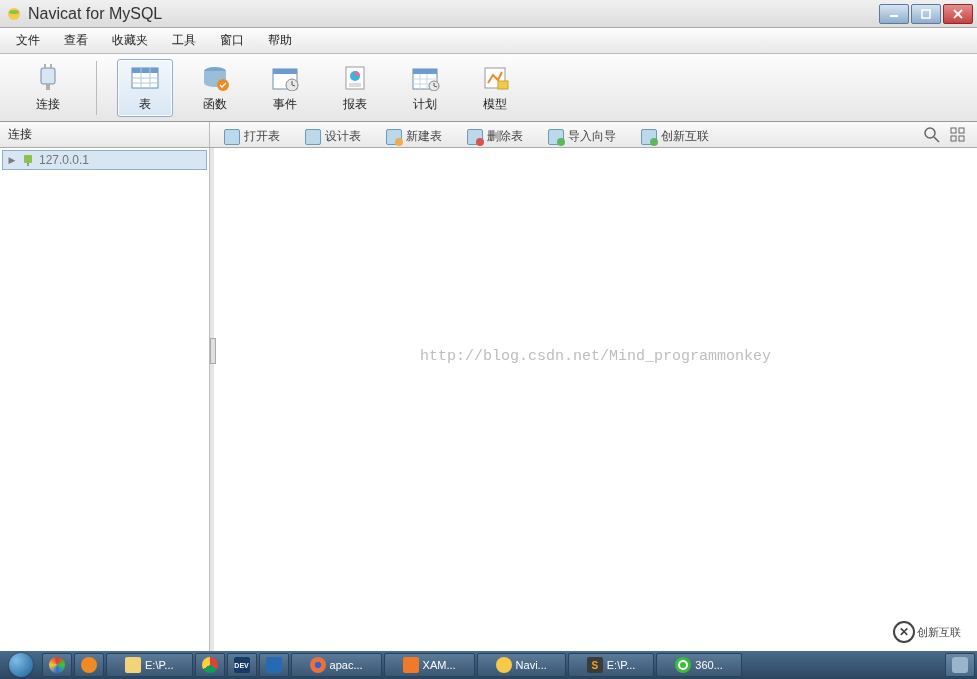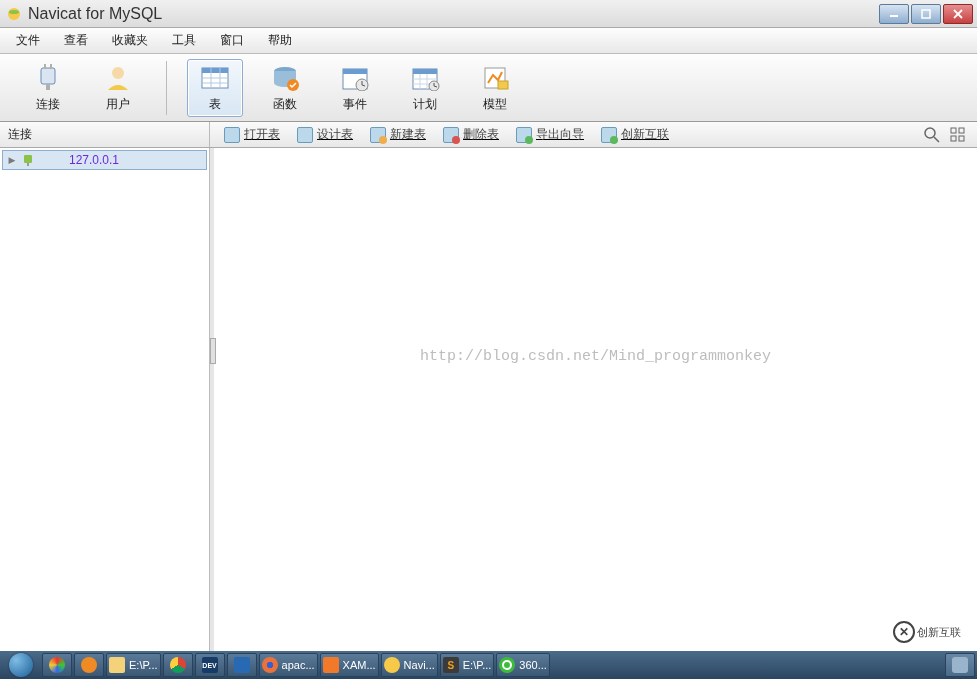--- a/index.html
+++ b/index.html
@@ -25,49 +25,49 @@
 .tbgroup { display: flex; gap: 14px; }
 .tbsep { width: 1px; height: 54px; background: #bbb; margin: 0 6px; }
 .tbitem { width: 56px; height: 58px; display: flex; flex-direction: column; align-items: center; justify-content: center; gap: 3px; border: 1px solid transparent; border-radius: 3px; }
 .tbitem.active { border: 1px solid #8faecf; background: linear-gradient(#f2f7fc, #d8e6f4); box-shadow: inset 0 0 0 1px #fff; }
 .tbitem .ticon { width: 34px; height: 30px; display: flex; align-items: center; justify-content: center; }
 .tbitem .tlabel { font-size: 12px; color: #222; }
 
 
 .subbar { height: 26px; background: linear-gradient(#fafafa, #e8e8e8); display: flex; align-items: center; border-bottom: 1px solid #aaa; font-size: 12px; }
 .subbar .leftlabel { width: 210px; padding-left: 8px; color: #222; border-right: 1px solid #bbb; height: 100%; display: flex; align-items: center; }
-.subbar .subactions { flex: 1; display: flex; align-items: center; padding-left: 8px; gap: 5px; height: 100%; text-decoration: underline; }
+.subbar .subactions { flex: 1; display: flex; align-items: flex-end; padding-left: 8px; gap: 13px; height: 100%; }
 .subaction { display: flex; align-items: center; gap: 4px; padding: 2px 6px; color: #444; font-size: 12px; }
 .subaction .sicn { width: 16px; height: 16px; background: #bcd9ec; border: 1px solid #6a9bb8; border-radius: 2px; position: relative; }
 .subaction .sicn.del::after { content: ""; position: absolute; width: 8px; height: 8px; right: -2px; bottom: -2px; background: #d9534f; border-radius: 50%; }
 .subaction .sicn.new::after { content: ""; position: absolute; width: 8px; height: 8px; right: -2px; bottom: -2px; background: #f0ad4e; border-radius: 50%; }
 .subaction .sicn.imp::after, .subaction .sicn.exp::after { content: ""; position: absolute; width: 8px; height: 8px; right: -2px; bottom: -2px; background: #5cb85c; border-radius: 50%; }
 .subbar .righticons { display: flex; gap: 8px; padding-right: 10px; }
 .righticon { width: 18px; height: 18px; display: flex; align-items: center; justify-content: center; color: #555; }
 
 
 .bodysplit { display: flex; height: calc(679px - 28px - 26px - 68px - 26px - 28px); }
 .treepane { width: 210px; background: #fff; border-right: 1px solid #bbb; padding: 2px; }
 .treeitem { display: flex; align-items: center; gap: 4px; height: 20px; padding: 0 4px; background: #d8e6f4; border: 1px solid #8faecf; }
 .treeitem .expander { color: #7a7a7a; font-size: 9px; width: 10px; text-align: center; }
 .treeitem .tree-icon { width: 14px; height: 14px; }
-.treeitem .tlabel2 { font-size: 12px; color: #6d28d9; margin-left: 30px; }
+.treeitem .tlabel2 { font-size: 12px; color: #737373; }
 .contentpane { flex: 1; background: #fff; border-left: 4px solid #e6e6e6; position: relative; }
 .contentpane .watermark { position: absolute; left: 50%; top: 200px; transform: translateX(-50%); color: #bdbdbd; font-family: "Courier New", monospace; font-size: 15px; white-space: nowrap; }
 .contentpane .splitterhandle { position: absolute; left: -4px; top: 190px; width: 6px; height: 26px; background: #e0e0e0; border: 1px solid #aaa; }
 
 
 .brandmark { position: absolute; right: 0; bottom: 28px; width: 100px; height: 38px; background: rgba(255,255,255,0.85); display: flex; align-items: center; justify-content: center; gap: 2px; font-size: 11px; color: #444; border-top-left-radius: 4px; }
 .brandmark .blogo { width: 22px; height: 22px; border: 2px solid #444; border-radius: 50%; display: flex; align-items: center; justify-content: center; font-size: 12px; font-weight: bold; }
 
 
 .taskbar { position: absolute; bottom: 0; left: 0; right: 0; height: 28px; background: linear-gradient(#4a6b8a, #2b4560); display: flex; align-items: center; gap: 2px; padding: 0 2px; }
 .startbtn { width: 38px; height: 26px; display: flex; align-items: center; justify-content: center; }
 .startorb { width: 24px; height: 24px; border-radius: 50%; background: radial-gradient(circle at 30% 30%, #7fbde6, #1b5e96); box-shadow: 0 0 2px rgba(0,0,0,0.5); }
-.taskapp { height: 24px; min-width: 34px; padding: 0 2px; background: linear-gradient(#5a7a99, #3b5873); border: 1px solid #26425e; border-radius: 2px; display: flex; align-items: center; gap: 4px; color: #fff; font-size: 11px; }
+.taskapp { height: 24px; min-width: 34px; padding: 0 18px; background: linear-gradient(#5a7a99, #3b5873); border: 1px solid #26425e; border-radius: 2px; display: flex; align-items: center; gap: 4px; color: #fff; font-size: 11px; }
 .taskapp .taicon { width: 16px; height: 16px; border-radius: 2px; }
 .taskapp.iconly { min-width: 30px; padding: 0 6px; }
 
 </style>
 </head>
 <body>
 
 <div class="titlebar">
   <svg class="app-icon" viewBox="0 0 16 16">
     <circle cx="8" cy="8" r="6" fill="#f7c948"></circle>
@@ -109,29 +109,20 @@
       <span class="ticon">
         <svg width="30" height="28">
             <rect x="8" y="4" width="14" height="16" rx="2" fill="#d9e6f2" stroke="#6a8db0"></rect>
             <rect x="13" y="20" width="4" height="6" fill="#b0b0b0"></rect>
             <rect x="11" y="0" width="2" height="5" fill="#b0b0b0"></rect>
             <rect x="17" y="0" width="2" height="5" fill="#b0b0b0"></rect>
           </svg>
       </span>
       <span class="tlabel">连接</span>
     </div>
-    <div class="tbitem">
-      <span class="ticon">
-        <svg width="30" height="28">
-            <circle cx="15" cy="9" r="6" fill="#f7d9a8"></circle>
-            <path d="M5 26 Q15 16 25 26 Z" fill="#f2c94c"></path>
-          </svg>
-      </span>
-      <span class="tlabel">用户</span>
-    </div>
   </div>
   <div class="tbsep"></div>
   <div class="tbgroup">
     <div class="tbitem active">
       <span class="ticon">
         <svg width="30" height="24">
             <rect x="2" y="2" width="26" height="20" fill="#fff" stroke="#6a8db0"></rect>
             <rect x="2" y="2" width="26" height="5" fill="#6a9bd1"></rect>
             <line x1="11" y1="2" x2="11" y2="22" stroke="#b0c8de"></line>
             <line x1="20" y1="2" x2="20" y2="22" stroke="#b0c8de"></line>
@@ -156,20 +147,32 @@
       <span class="ticon">
         <svg width="30" height="26">
             <rect x="3" y="4" width="24" height="20" fill="#fff" stroke="#6a8db0"></rect>
             <rect x="3" y="4" width="24" height="5" fill="#6a9bd1"></rect>
             <circle cx="22" cy="20" r="6" fill="#e8e8e8" stroke="#888"></circle>
             <line x1="22" y1="20" x2="22" y2="16" stroke="#555"></line>
             <line x1="22" y1="20" x2="25" y2="21" stroke="#555"></line>
           </svg>
       </span>
       <span class="tlabel">事件</span>
+    </div>
+    <div class="tbitem">
+      <span class="ticon">
+        <svg width="30" height="26">
+            <rect x="6" y="2" width="18" height="22" fill="#fff" stroke="#999"></rect>
+            <circle cx="15" cy="11" r="5" fill="#3bb2e0"></circle>
+            <path d="M15 11 L15 6 A5 5 0 0 1 20 11 Z" fill="#e06b9a"></path>
+            <line x1="9" y1="19" x2="21" y2="19" stroke="#bbb"></line>
+            <line x1="9" y1="21" x2="21" y2="21" stroke="#bbb"></line>
+          </svg>
+      </span>
+      <span class="tlabel">报表</span>
     </div>
     <div class="tbitem">
       <span class="ticon">
         <svg width="30" height="26">
             <rect x="3" y="4" width="24" height="20" fill="#fff" stroke="#6a8db0"></rect>
             <rect x="3" y="4" width="24" height="5" fill="#6a9bd1"></rect>
             <line x1="10" y1="9" x2="10" y2="24" stroke="#c8d8e8"></line>
             <line x1="17" y1="9" x2="17" y2="24" stroke="#c8d8e8"></line>
             <line x1="3" y1="14" x2="27" y2="14" stroke="#c8d8e8"></line>
             <line x1="3" y1="19" x2="27" y2="19" stroke="#c8d8e8"></line>
@@ -207,21 +210,21 @@
     <div class="subaction">
         <span class="sicn new"></span>
         <span>新建表</span>
       </div>
     <div class="subaction">
         <span class="sicn del"></span>
         <span>删除表</span>
       </div>
     <div class="subaction">
         <span class="sicn imp"></span>
-        <span>导出向导</span>
+        <span>导入向导</span>
       </div>
     <div class="subaction">
         <span class="sicn exp"></span>
         <span>创新互联</span>
       </div>
   </div>
   <div class="righticons">
     <div class="righticon">
       <svg width="16" height="16">
           <circle cx="6" cy="6" r="5" fill="none" stroke="#666" stroke-width="1.5"></circle>

